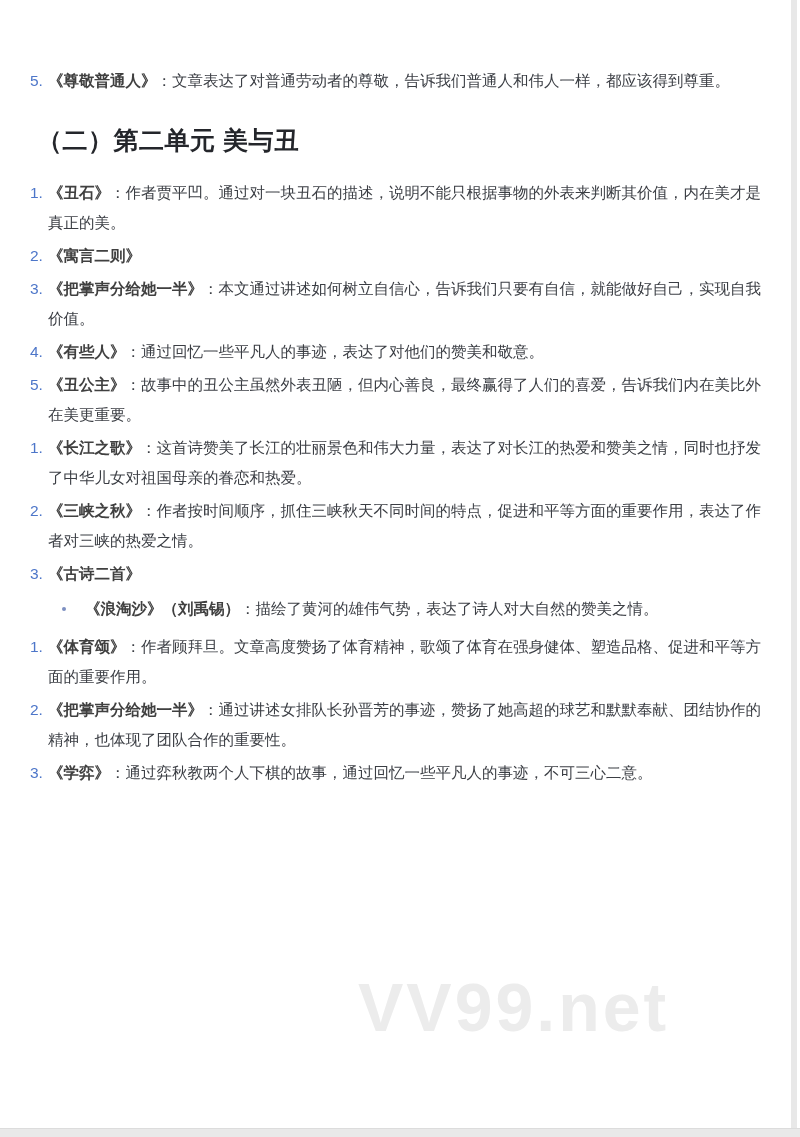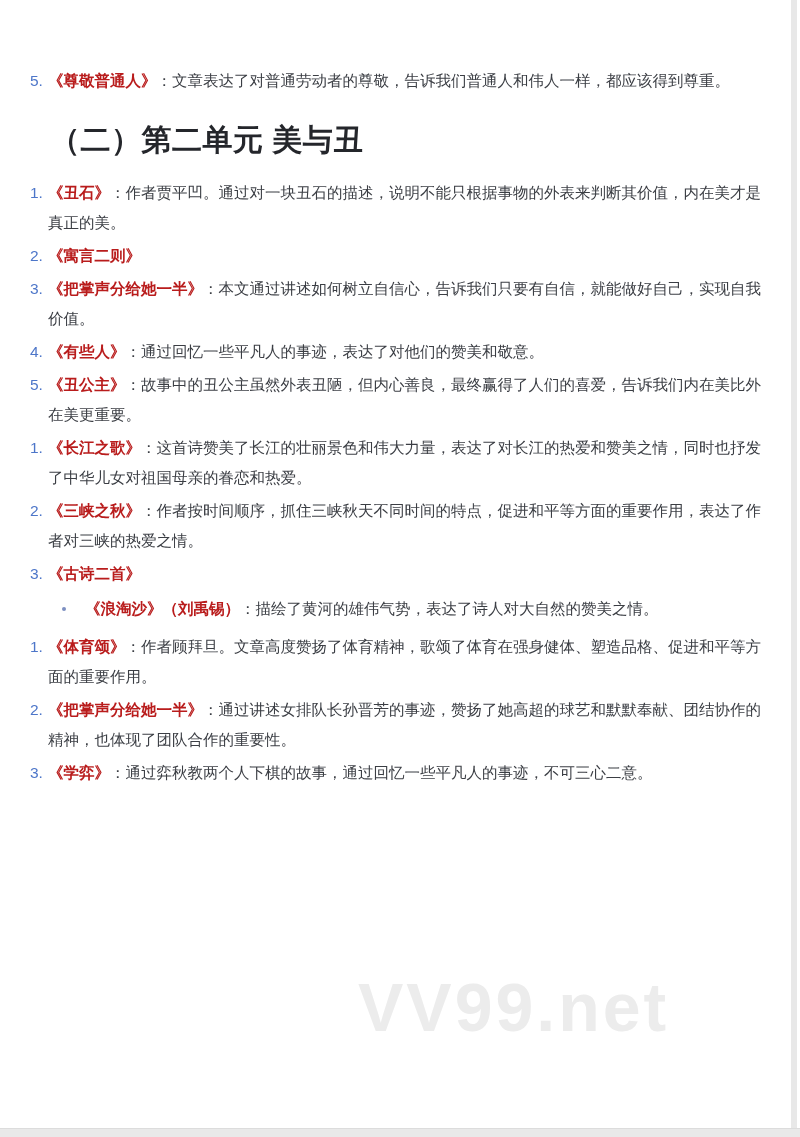--- a/index.html
+++ b/index.html
@@ -53,46 +53,46 @@
     position:absolute;
     z-index:3;
     left:0;
     right:0;
     bottom:0;
     height:9px;
     background:#e9e9e9;
     border-top:1px solid #dcdcdc;
   }
   .section-heading{
-    font-size:30px;
+    font-size:25px;
     line-height:34px;
     font-weight:700;
     color:var(--heading-text);
-    margin:27px 0 21px 20px;
+    margin:27px 0 21px 7px;
     letter-spacing:0.5px;
   }
   .item{
     display:flex;
     align-items:flex-start;
     margin-bottom:3px;
   }
   .item-number{
     flex:0 0 18px;
     color:var(--accent);
     font-size:15.5px;
     line-height:30px;
   }
   .item-body{
     flex:1;
     font-size:15.5px;
     line-height:30px;
   }
   .item-title{
     font-weight:700;
-    color:#b91c1c;
+    color:#404040;
   }
   .bullet-list{
     margin-top:5px;
     padding-left:14px;
   }
   .bullet{
     display:flex;
     align-items:flex-start;
     margin-bottom:5px;
   }

